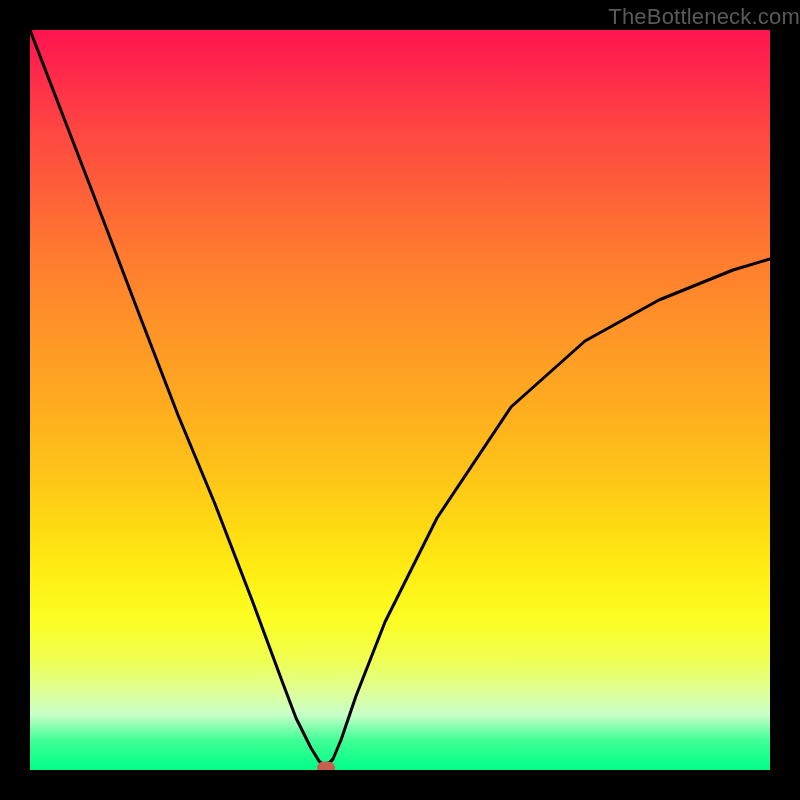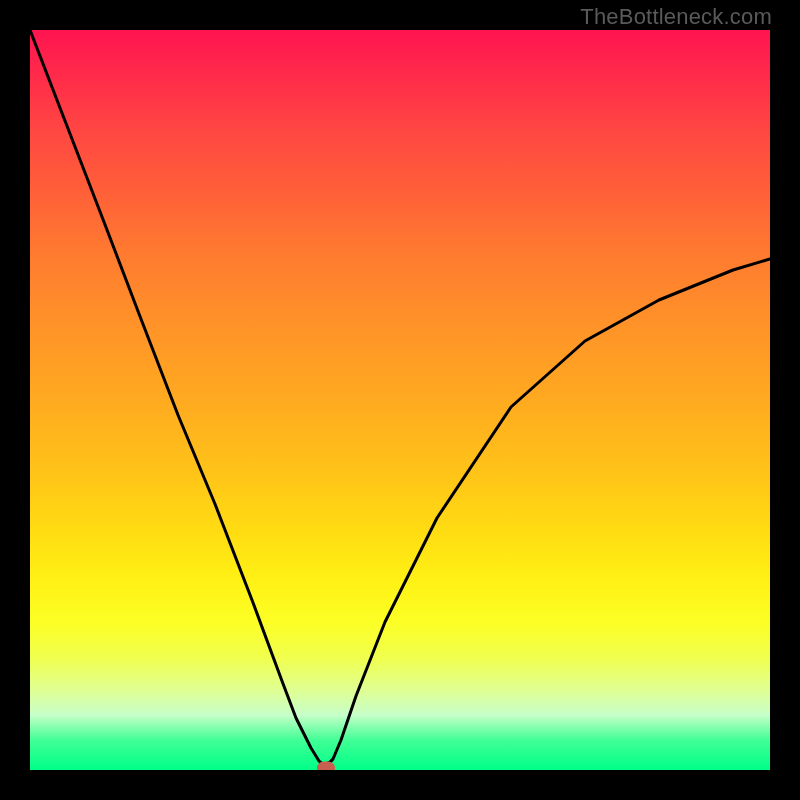--- a/index.html
+++ b/index.html
@@ -7,21 +7,21 @@
     width: 800px;
     height: 800px;
     background: #000;
     position: relative;
     overflow: hidden;
     font-family: Arial, sans-serif;
   }
   .watermark {
     position: absolute;
     top: 4px;
-    right: 28px;
+    right: 0;
     color: #5a5a5a;
     font-size: 22px;
     font-weight: 400;
     z-index: 10;
     letter-spacing: 0.2px;
   }
   .plot-area {
     position: absolute;
     left: 30px;
     top: 30px;

